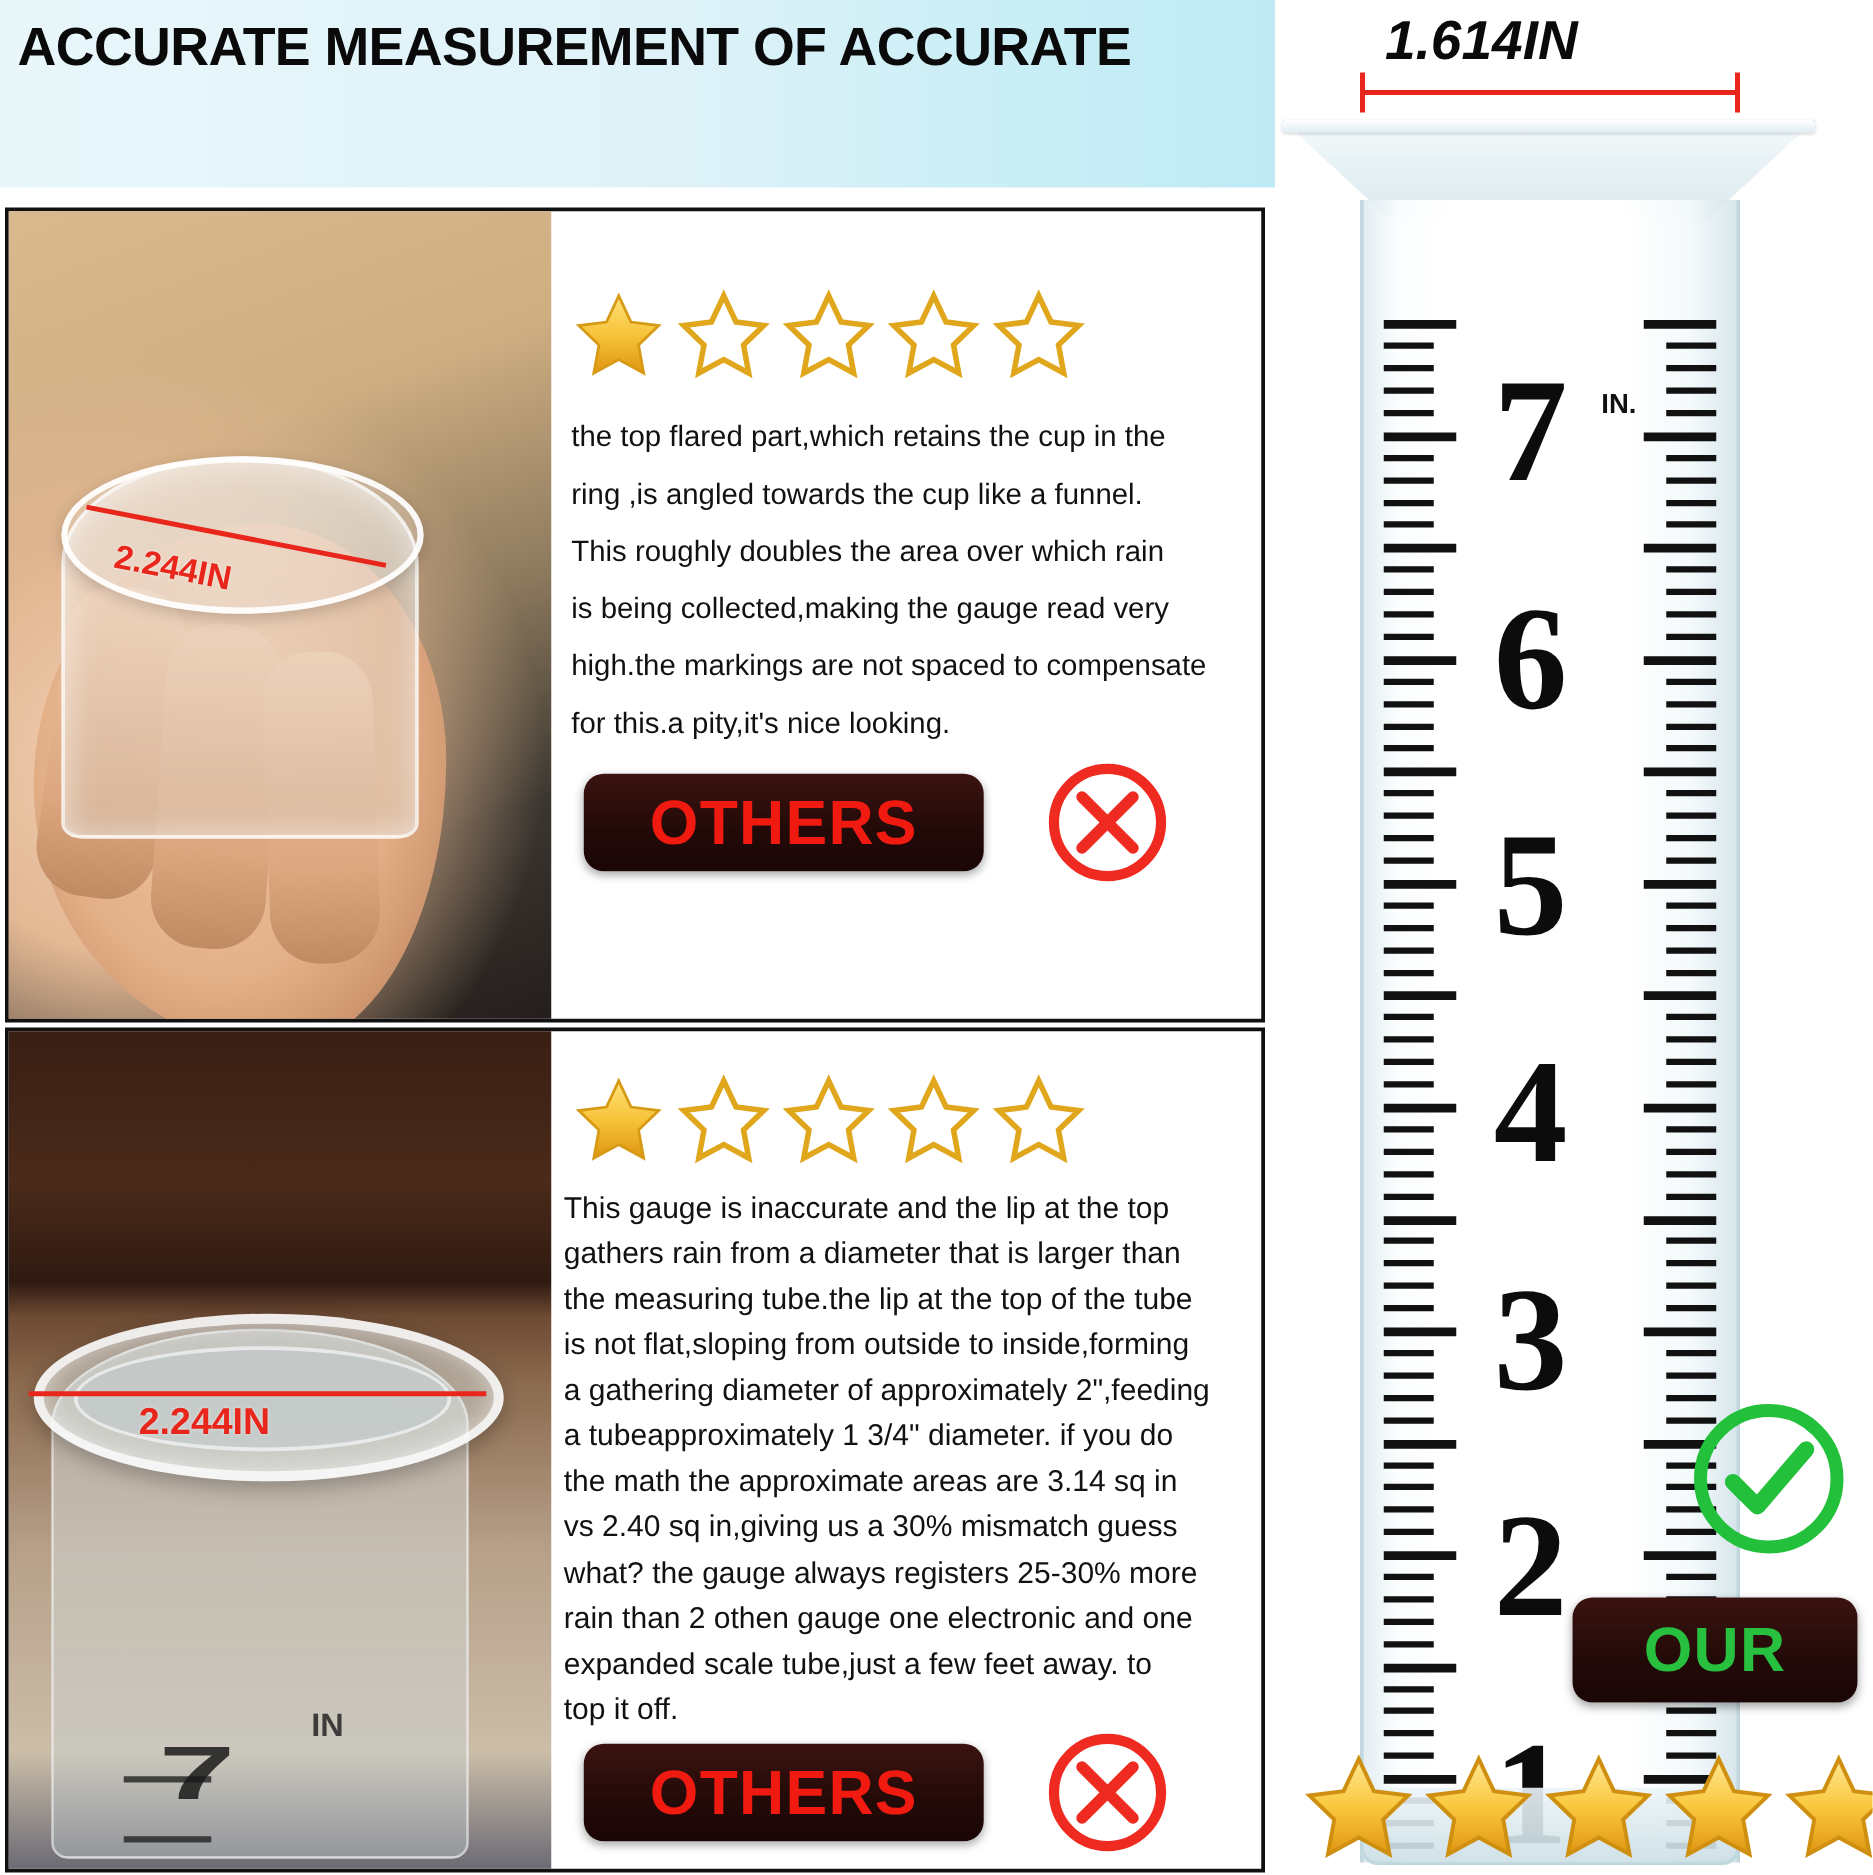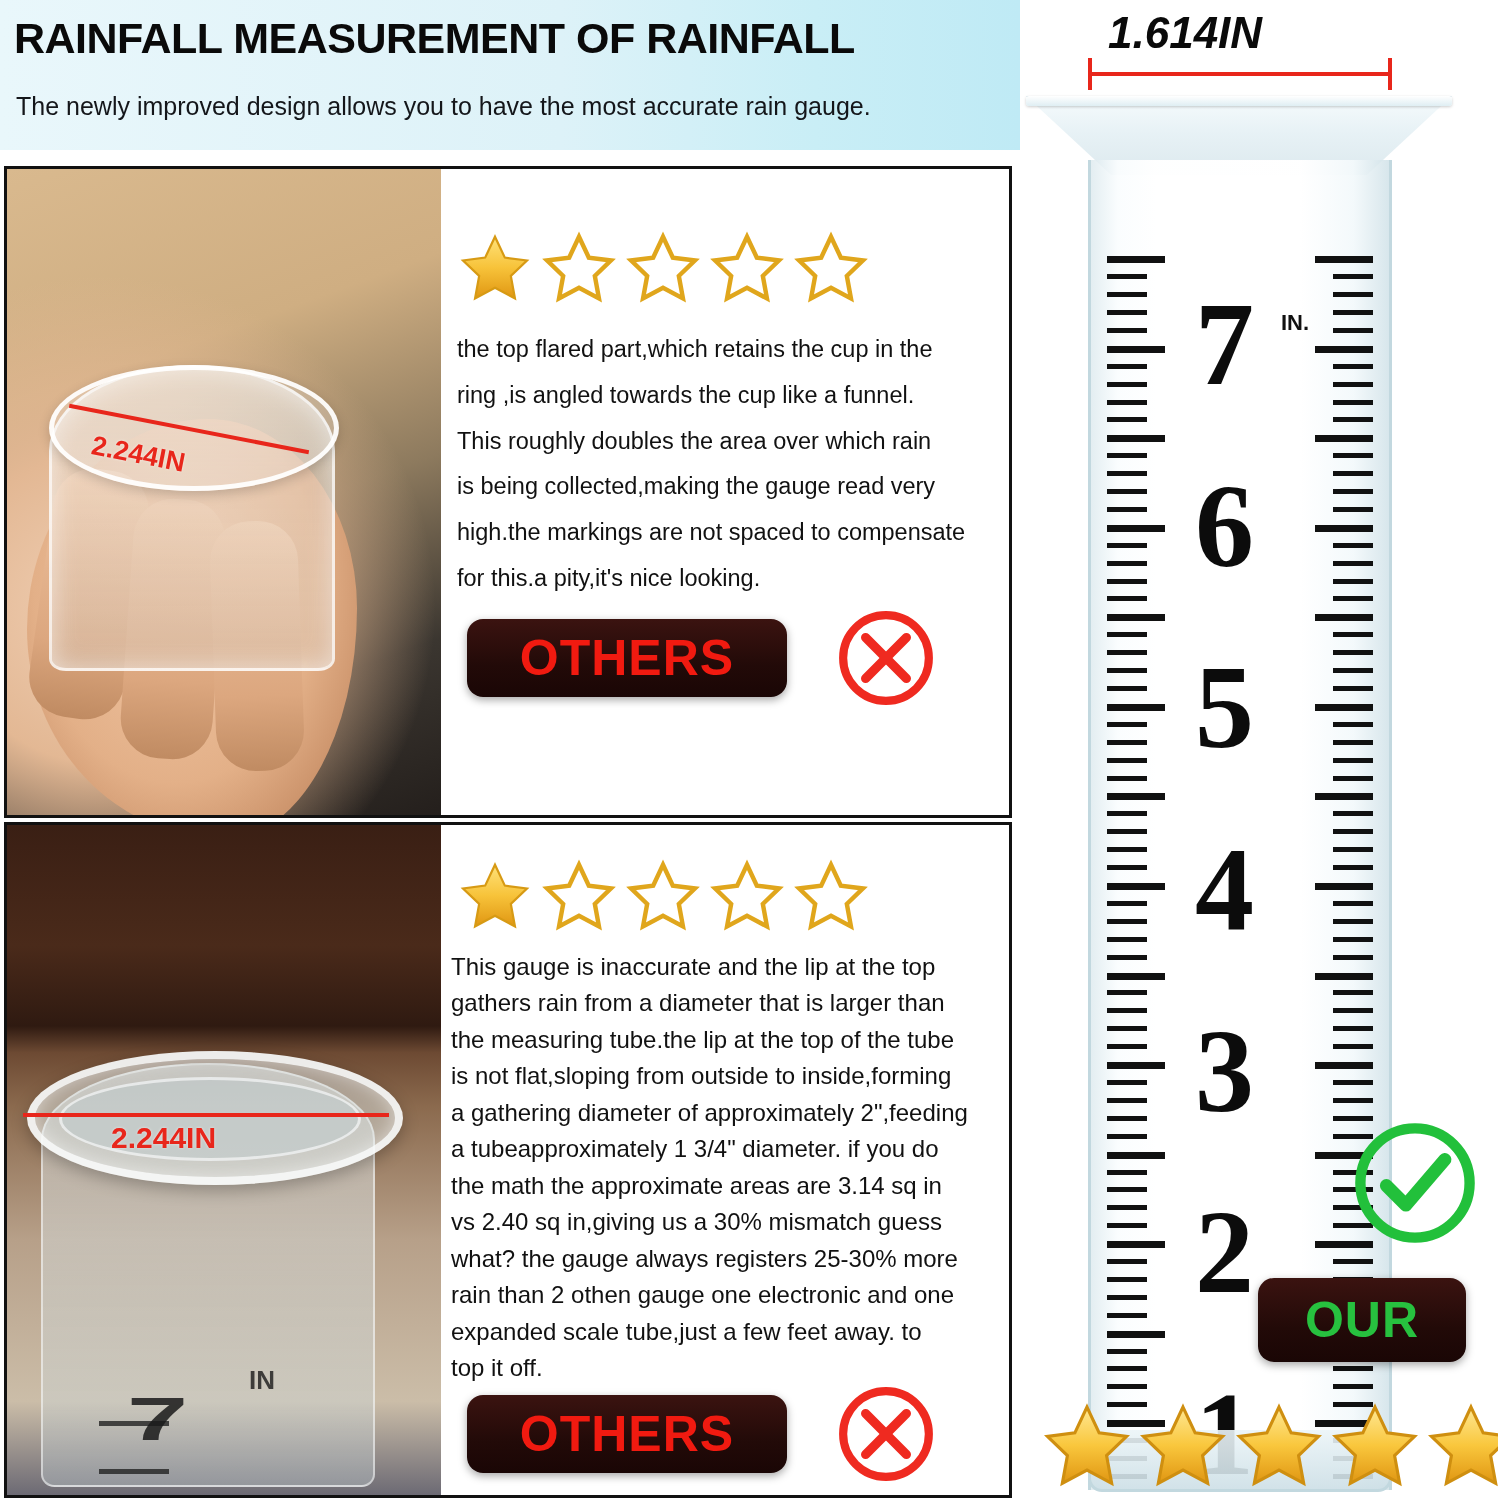--- a/index.html
+++ b/index.html
@@ -343,22 +343,21 @@
     top: 1400px;
     display: flex;
     gap: 2px;
   }
   .bottom-stars .star { width: 94px; height: 94px; }
 </style>
 </head>
 <body>
 
 <div class="header">
-  <div class="header-title">RAINFALL MEASUREMENT OF RAINFALL</div>
-  <div class="header-sub">The newly improved design allows you to have the most accurate rain gauge.</div>
+  <div class="header-title">ACCURATE MEASUREMENT OF ACCURATE</div>
 </div>
 
 <div class="panel" id="panel-1">
 
   <div class="photo photo-1">
     <div class="hand"></div>
     <div class="finger" style="left:34px;  top:300px; width:96px; height:250px; transform:rotate(8deg);"></div>
     <div class="finger" style="left:120px; top:330px; width:92px; height:260px; transform:rotate(4deg);"></div>
     <div class="finger" style="left:206px; top:352px; width:88px; height:250px; transform:rotate(-2deg);"></div>
     <div class="cup1"></div>
@@ -641,21 +640,21 @@
         <div class="gauge-num" style="left: 104px; top: 1216px;">1</div>
       </div>
   </div>
   <div class="tube-bottom"></div>
 
   <svg class="check-circle" style="left:330px; top:1118px;" width="130" height="130" viewBox="0 0 100 100">
     <circle cx="50" cy="50" r="42" fill="none" stroke="#22c03b" stroke-width="8"></circle>
     <polyline points="28,52 43,67 73,32" fill="none" stroke="#22c03b" stroke-width="10" stroke-linecap="round" stroke-linejoin="round"></polyline>
   </svg>
 
-  <div class="badge badge-our" style="left:238px; top:1278px; width:208px; height:84px;">
+  <div class="badge badge-our" style="left:238px; top:1278px; width:228px; height:84px;">
     <span class="badge-text">OUR</span>
   </div>
 </div>
 
 <div class="bottom-stars">
   <svg class="star" viewBox="0 0 24 24">
       <defs>
         <linearGradient id="gb" x1="0" y1="0" x2="0" y2="1">
           <stop offset="0" stop-color="#ffe894"></stop>
           <stop offset="0.5" stop-color="#f9c73d"></stop>

